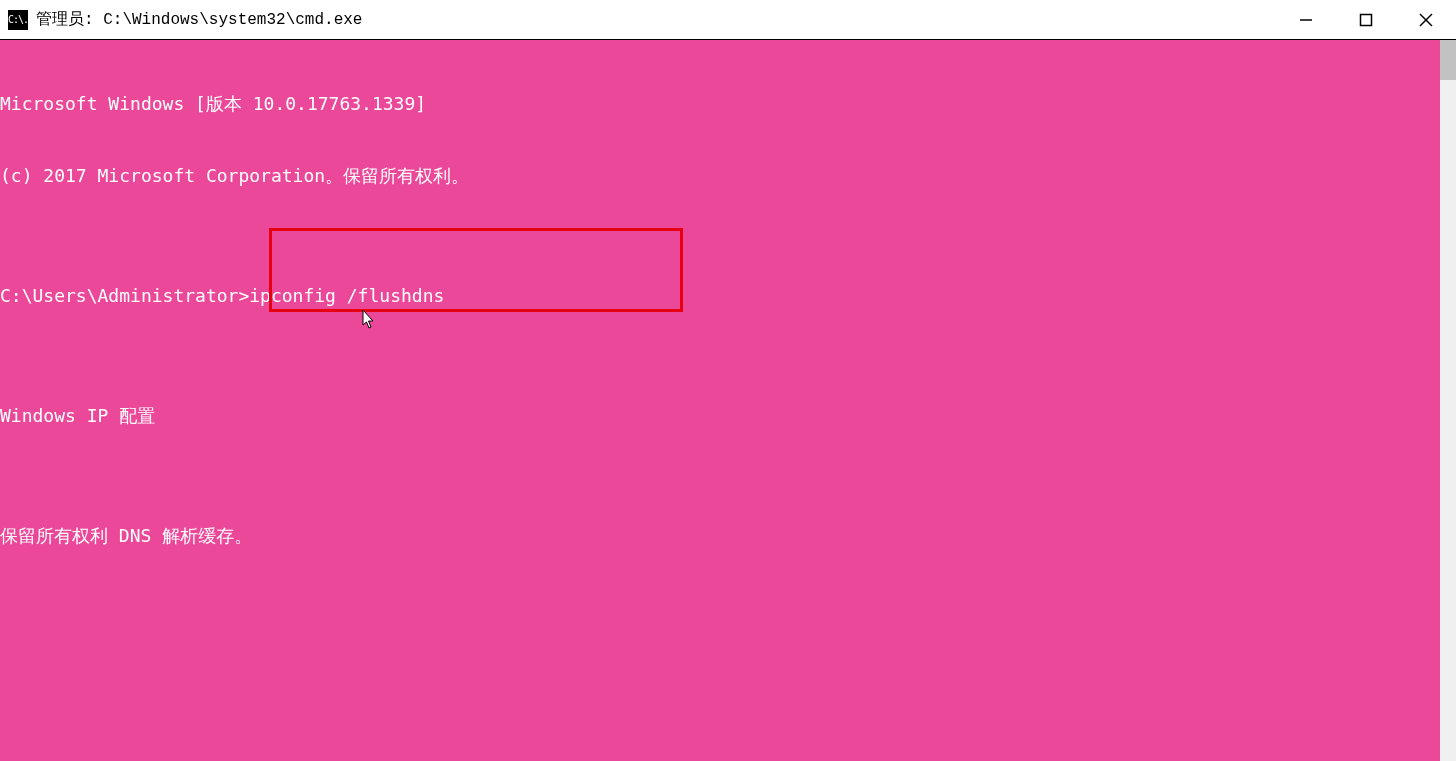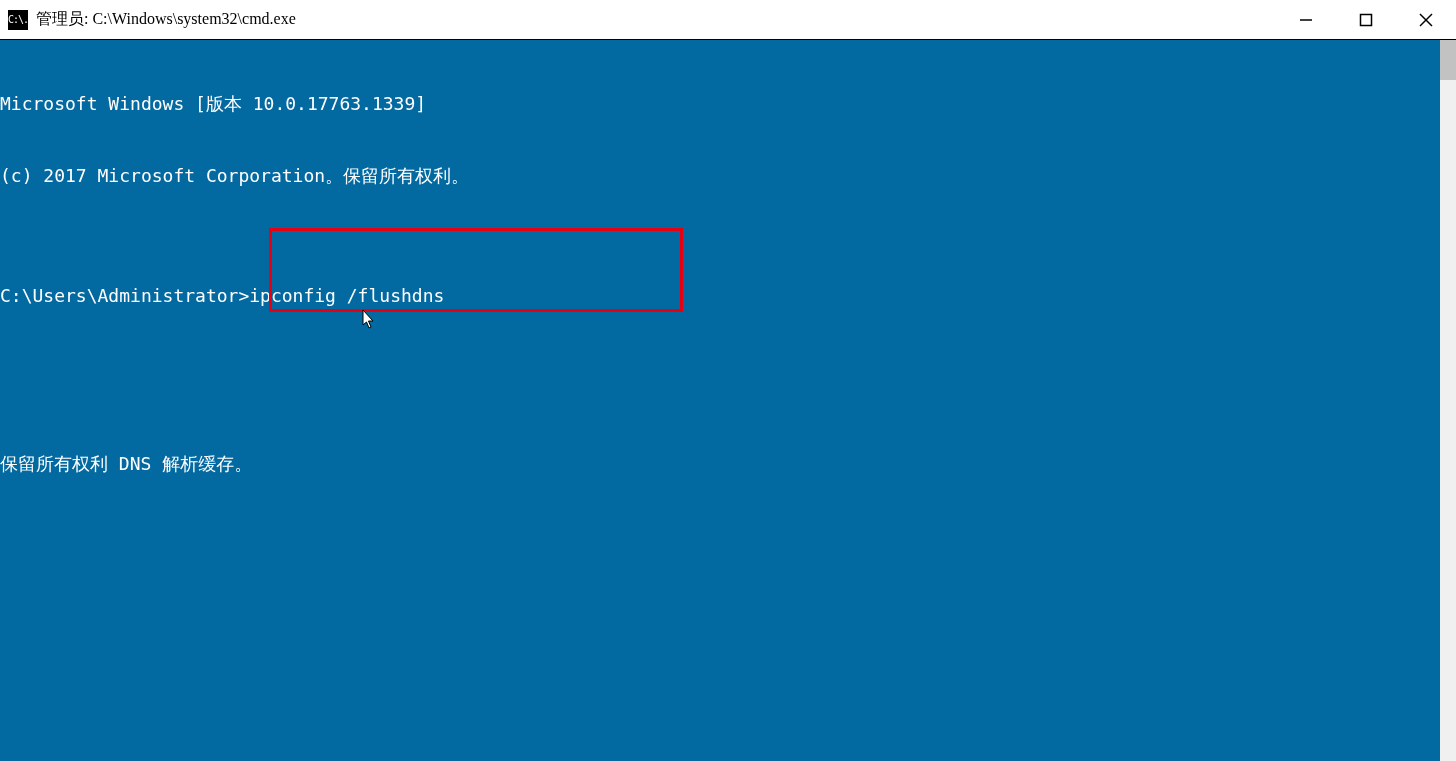--- a/index.html
+++ b/index.html
@@ -35,42 +35,42 @@
       line-height: 10px;
       display: flex;
       align-items: center;
       justify-content: center;
       font-family: monospace;
       letter-spacing: -1px;
     }
     .title-text {
       font-size: 16px;
       color: #000;
-      font-family: Liberation Serif, serif;
+      font-family: Liberation Mono, monospace;
     }
     .win-controls {
       display: flex;
       height: 100%;
     }
     .win-btn {
       width: 60px;
       height: 100%;
       display: flex;
       align-items: center;
       justify-content: center;
       color: #000;
     }
     .win-btn svg { display: block; }
     .terminal {
       position: absolute;
       top: 40px;
       left: 0;
       right: 16px;
       bottom: 0;
-      background: #0369a1;
+      background: #ec4899;
       color: #fff;
       font-size: 18px;
       line-height: 24px;
       white-space: pre;
       font-family: "NSimSun", "SimSun", "Consolas", monospace;
       padding-top: 4px;
     }
     .terminal .line { white-space: pre; }
     .scrollbar {
       position: absolute;
@@ -127,20 +127,21 @@
     </div>
   </div>
 </div>
 
 <div class="terminal">
   <div class="line">Microsoft Windows [版本 10.0.17763.1339]</div>
   <div class="line">(c) 2017 Microsoft Corporation。保留所有权利。</div>
   <div class="line"></div>
   <div class="line">C:\Users\Administrator&gt;ipconfig /flushdns</div>
   <div class="line"></div>
+  <div class="line">Windows IP 配置</div>
   <div class="line"></div>
   <div class="line">保留所有权利 DNS 解析缓存。</div>
   <div class="line"></div>
 </div>
 
 <div class="scrollbar">
   <div class="scrollbar-thumb"></div>
 </div>
 
 <div class="highlight-box" style="left: 269px; top: 228px; width: 414px; height: 84px;"></div>

